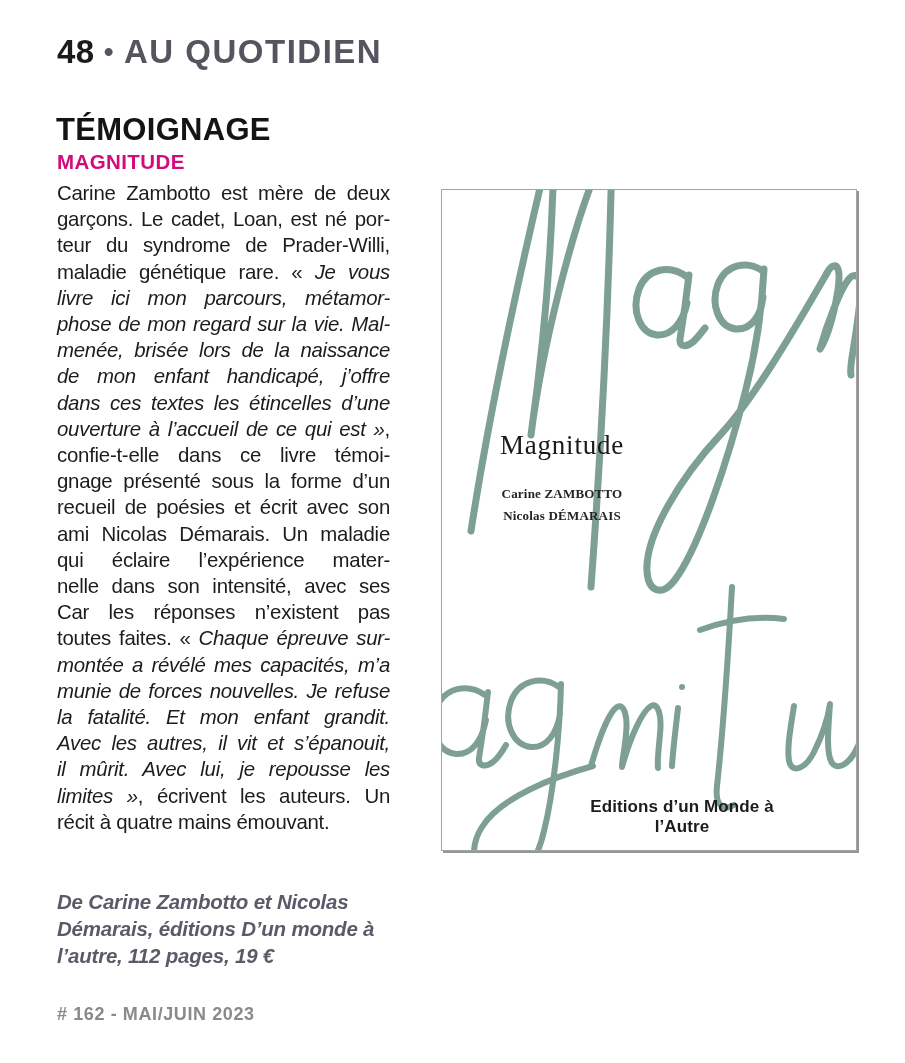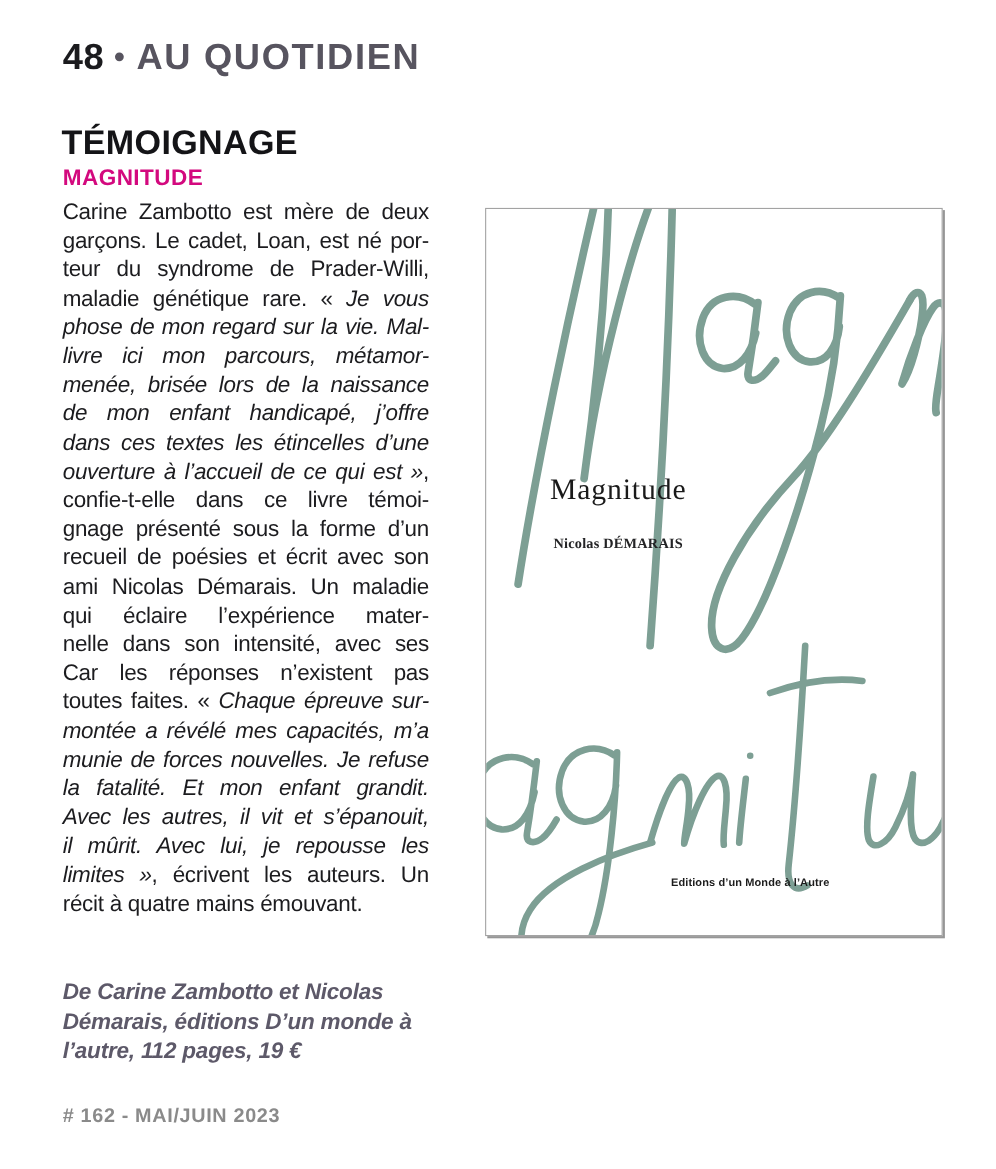--- a/index.html
+++ b/index.html
@@ -37,41 +37,41 @@
            background:#fff; border:1px solid #a3a3a3; box-sizing:border-box;
            box-shadow:2px 2px 0 #969696; overflow:hidden; }
   .cover svg { position:absolute; left:-1px; top:-1px; display:block; }
   .btitle { position:absolute; left:0; top:240px; width:240px; text-align:center;
             font-family:"Liberation Serif", serif; font-size:27px; color:#1a1a1a;
             letter-spacing:.8px; }
   .bauthors { position:absolute; left:0; top:293px; width:240px; text-align:center;
               font-family:"Liberation Serif", serif; font-size:13px; font-weight:700;
               line-height:21.5px; color:#242426; letter-spacing:.2px; }
   .bpub { position:absolute; left:140px; top:607px; width:200px; text-align:center;
-          font-size:10px; font-weight:700; color:#1c1c1c; letter-spacing:.1px; }
+          font-size:17px; font-weight:700; color:#1c1c1c; letter-spacing:.1px; }
 </style>
 </head>
 <body>
 
 <div class="page">
 
   <div class="hdr">
     <span class="num">48</span><span class="bullet">•</span><span>AU QUOTIDIEN</span>
   </div>
 
   <h1 class="kicker">TÉMOIGNAGE</h1>
   <h2 class="title">MAGNITUDE</h2>
 
   <div class="body" id="article-body">
       <div class="body-line"><span>Carine Zambotto est mère de deux</span></div>
       <div class="body-line"><span>garçons. Le cadet, Loan, est né por-</span></div>
       <div class="body-line"><span>teur du syndrome de Prader-Willi,</span></div>
       <div class="body-line"><span>maladie génétique rare. « </span><span class="it">Je vous</span></div>
+      <div class="body-line"><span class="it">livre ici mon parcours, métamor-</span></div>
       <div class="body-line"><span class="it">phose de mon regard sur la vie. Mal-</span></div>
-      <div class="body-line"><span class="it">livre ici mon parcours, métamor-</span></div>
       <div class="body-line"><span class="it">menée, brisée lors de la naissance</span></div>
       <div class="body-line"><span class="it">de mon enfant handicapé, j’offre</span></div>
       <div class="body-line"><span class="it">dans ces textes les étincelles d’une</span></div>
       <div class="body-line"><span class="it">ouverture à l’accueil de ce qui est »</span><span>,</span></div>
       <div class="body-line"><span>confie-t-elle dans ce livre témoi-</span></div>
       <div class="body-line"><span>gnage présenté sous la forme d’un</span></div>
       <div class="body-line"><span>recueil de poésies et écrit avec son</span></div>
       <div class="body-line"><span>ami Nicolas Démarais. Un maladie</span></div>
       <div class="body-line"><span>qui éclaire l’expérience mater-</span></div>
       <div class="body-line"><span>nelle dans son intensité, avec ses</span></div>
@@ -105,20 +105,21 @@
         <path d="M 118 498 C 101 486 78 491 70 512 C 62 534 72 556 90 558 C 105 559 116 545 119 525 M 120 495 C 119 540 113 602 103 642 C 95 678 73 702 52 695 C 32 688 27 660 41 638 C 59 609 112 588 152 577"></path>
         <path d="M 150 577 C 158 549 168 523 176 518 C 183 514 187 527 185 545 C 184 559 181 571 181 578 C 189 549 201 522 210 517 C 217 513 221 526 219 545 C 218 558 216 571 217 579"></path>
         <path d="M 237 519 C 235 537 232 560 231 577"></path>
         <circle cx="241" cy="498" r="3" fill="#7d9f94" stroke="none"></circle>
         <path d="M 291 398 C 288 452 282 542 276 597 C 274 615 281 623 293 616 M 259 441 C 290 430 319 427 343 430"></path>
         <path d="M 353 517 C 349 541 345 565 349 575 C 353 584 365 579 373 563 C 381 547 387 529 389 515 C 387 541 385 565 391 574 C 397 582 409 575 417 557 C 425 539 431 521 433 509"></path>
       </g>
     </svg>
     <div class="btitle">Magnitude</div>
     <div class="bauthors" id="book-authors">
+        <div>Carine ZAMBOTTO</div>
         <div>Nicolas DÉMARAIS</div>
       </div>
     <div class="bpub">Editions d’un Monde à l’Autre</div>
   </div>
 
   <div class="pfooter">
     <span># 162 - MAI/JUIN 2023</span>
   </div>
 
 </div>

